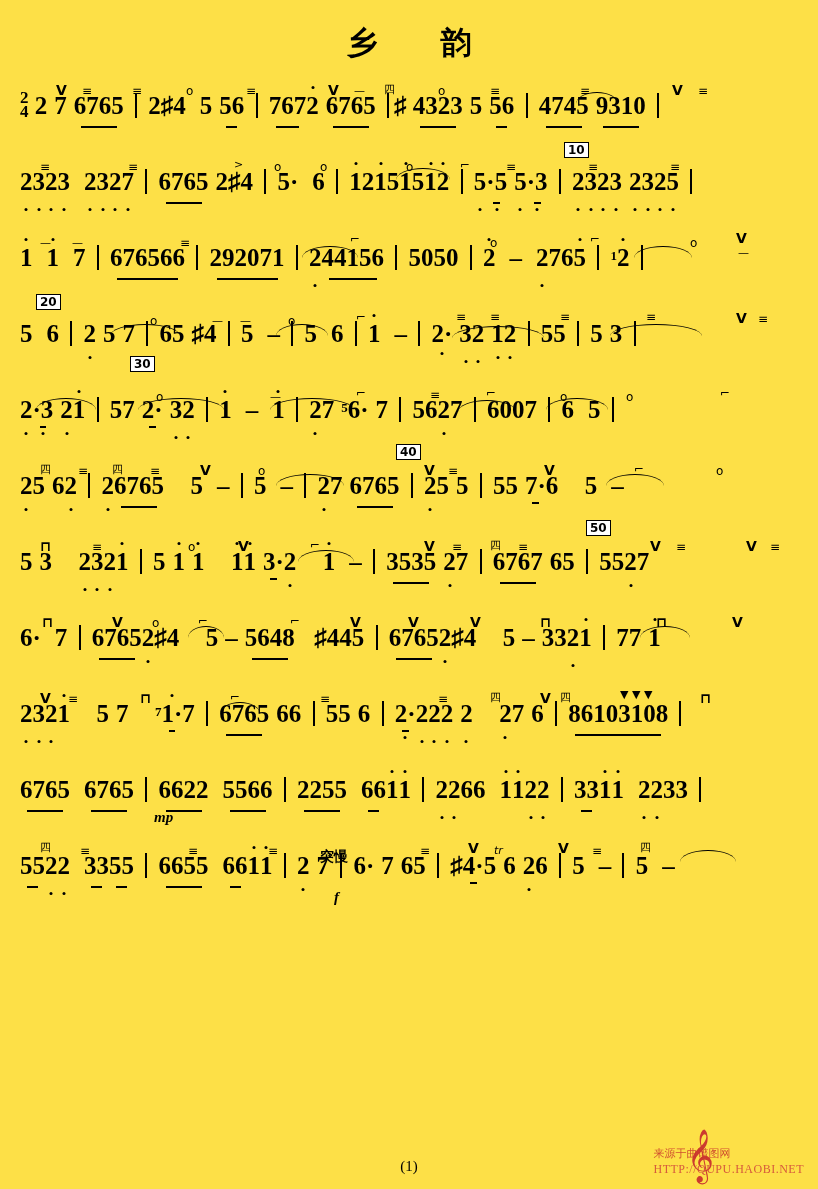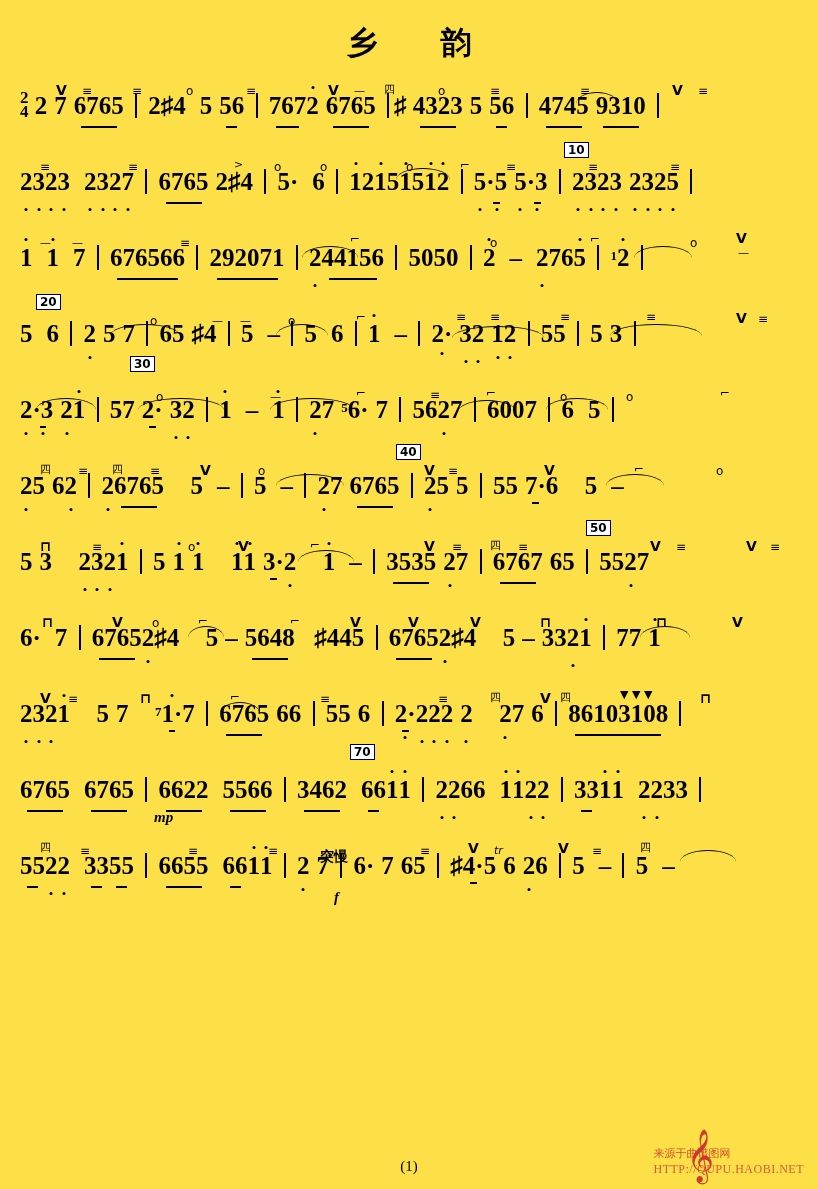--- a/index.html
+++ b/index.html
@@ -502,29 +502,26 @@
         <span class="grp b1 dot-dn">2·</span><span class="grp b2 dot-dn">2</span><span class="grp b2 dot-dn">2</span><span class="grp b2 dot-dn">2</span><span class="sp"></span><span class="grp b2 dot-dn">2</span>
         <span class="sp2"></span>
         <span class="grp b1 dot-dn">2</span><span class="grp b1">7</span><span class="sp"></span><span class="grp b1">6</span>
         <span class="bar"></span>
         <span class="grp b2">86103108</span>
         <span class="bar"></span>
       </div>
     </div>
 
     <div class="sysrow">
-      <div class="marks">
-        <span class="measno" style="left:330px;top:-4px;">70</span>
-      </div>
       <div class="notes">
         <span class="grp b2">6765</span><span class="sp2"></span><span class="grp b2">6765</span>
         <span class="bar"></span>
         <span class="grp b2">6622</span><span class="sp2"></span><span class="grp b2">5566</span>
         <span class="bar"></span>
-        <span class="grp b2">3462</span><span class="sp2"></span><span class="grp b2">66</span><span class="grp b2 dot-up">1</span><span class="grp b2 dot-up">1</span>
+        <span class="grp b2">2255</span><span class="sp2"></span><span class="grp b2">66</span><span class="grp b2 dot-up">1</span><span class="grp b2 dot-up">1</span>
         <span class="bar"></span>
         <span class="grp b2 dot-dn">2</span><span class="grp b2 dot-dn">2</span><span class="grp b2">6</span><span class="grp b2">6</span><span class="sp2"></span><span class="grp b2 dot-up">1</span><span class="grp b2 dot-up">1</span><span class="grp b2 dot-dn">2</span><span class="grp b2 dot-dn">2</span>
         <span class="bar"></span>
         <span class="grp b2">33</span><span class="grp b2 dot-up">1</span><span class="grp b2 dot-up">1</span><span class="sp2"></span><span class="grp b2 dot-dn">2</span><span class="grp b2 dot-dn">2</span><span class="grp b2">3</span><span class="grp b2">3</span>
         <span class="bar"></span>
       </div>
       <span class="dyn" style="left:134px;bottom:-2px;">mp</span>
     </div>
 
     <div class="sysrow">

